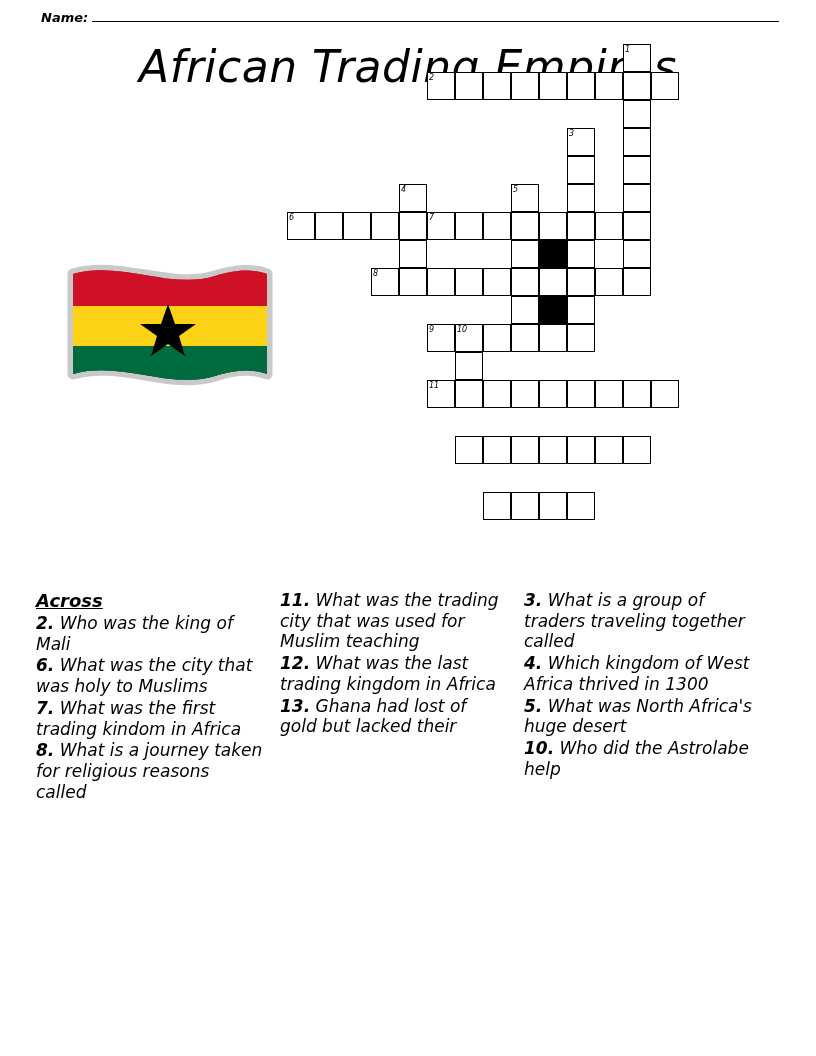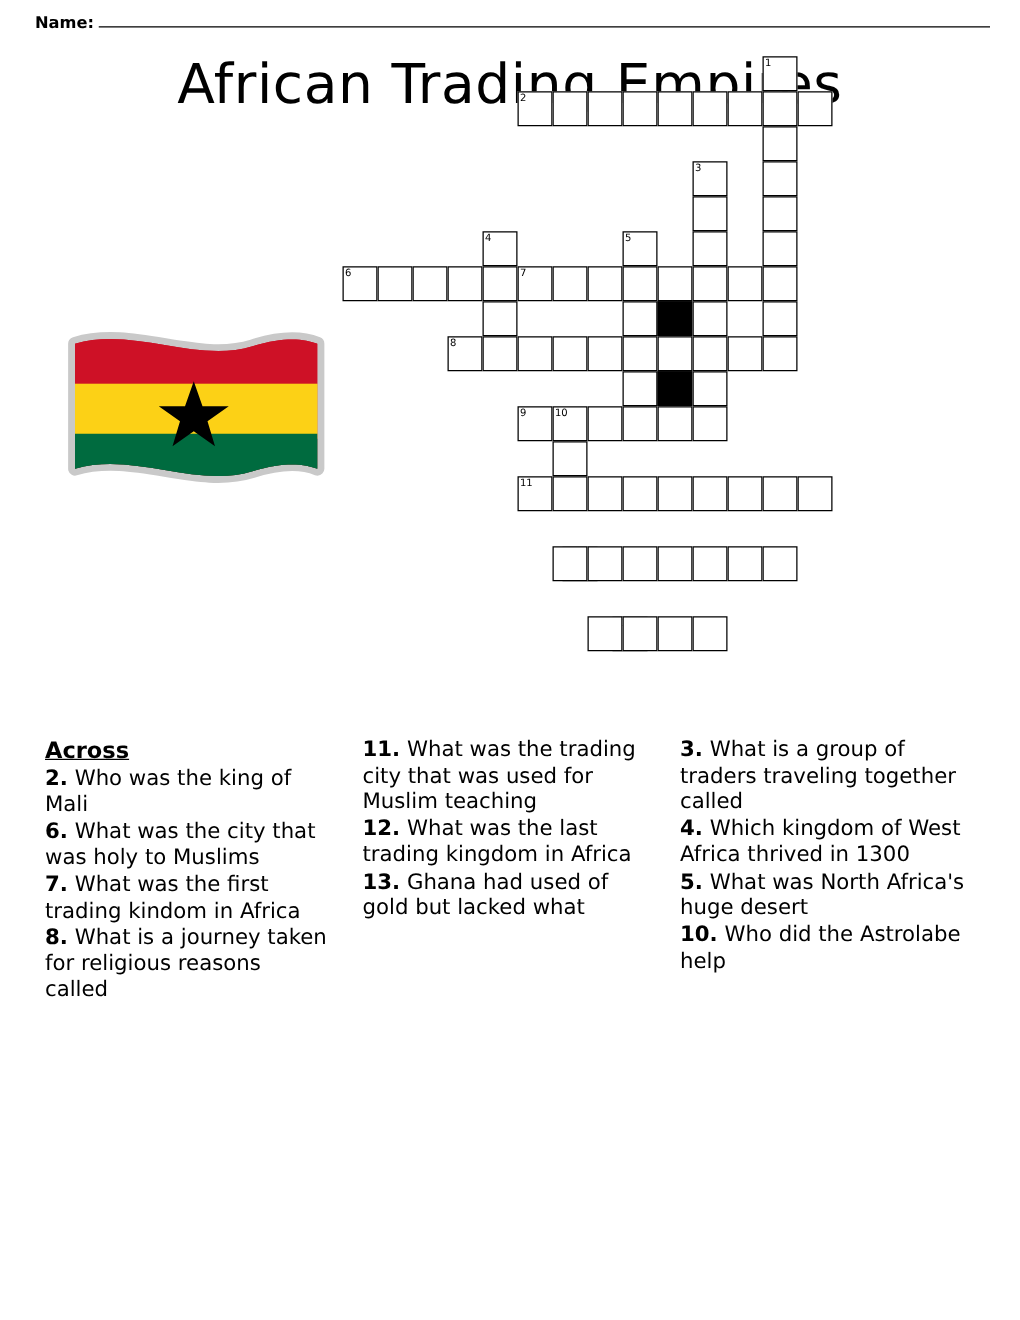--- a/index.html
+++ b/index.html
@@ -13,21 +13,22 @@
     font-family: "DejaVu Sans", sans-serif;
     color: #000;
     position: relative;
     overflow: hidden;
   }
   .page {
     position: relative;
     width: 816px;
     height: 940px;
     box-sizing: border-box;
-    padding: 0 24px;
+    padding: 0 37px;
+    font-style: italic;
   }
   
   .name-row {
     display: flex;
     align-items: baseline;
     font-size: 13px;
     font-weight: bold;
     padding-top: 8px;
     padding-left: 4px;
   }
@@ -82,21 +83,21 @@
     height: 140px;
   }
   .flag-svg { display: block; }
   
   .clues {
     position: absolute;
     left: 36px;
     right: 36px;
     top: 590px;
     display: flex;
-    gap: 26px;
+    gap: 16px;
     font-size: 17px;
     line-height: 1.22;
   }
   .col { width: 228px; }
   .col-head {
     font-weight: bold;
     text-decoration: underline;
     font-size: 18px;
     margin-bottom: 1px;
   }
@@ -267,21 +268,21 @@
       <div class="clue">
         <b>11.</b>
         <span>What was the trading city that was used for Muslim teaching</span>
       </div>
       <div class="clue">
         <b>12.</b>
         <span>What was the last trading kingdom in Africa</span>
       </div>
       <div class="clue">
         <b>13.</b>
-        <span>Ghana had used of gold but lacked what</span>
+        <span>Ghana had lost of gold but lacked their</span>
       </div>
     </div>
 
     <div class="col">
       <div class="clue">
         <b>3.</b>
         <span>What is a group of traders traveling together called</span>
       </div>
       <div class="clue">
         <b>4.</b>

